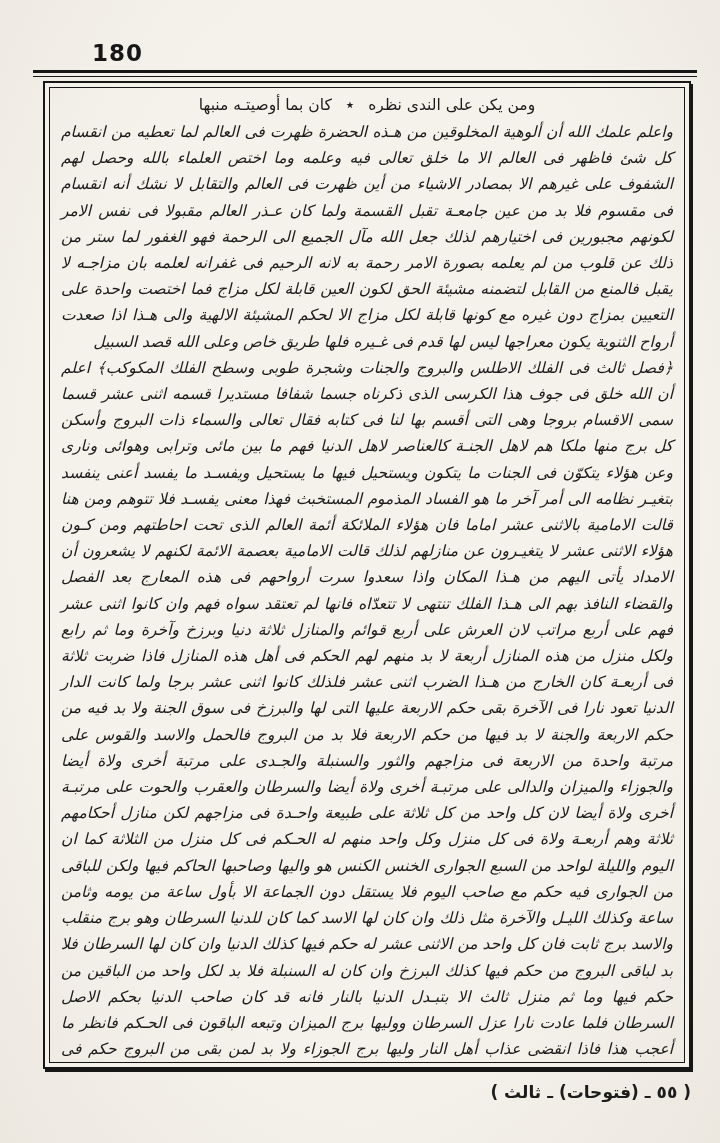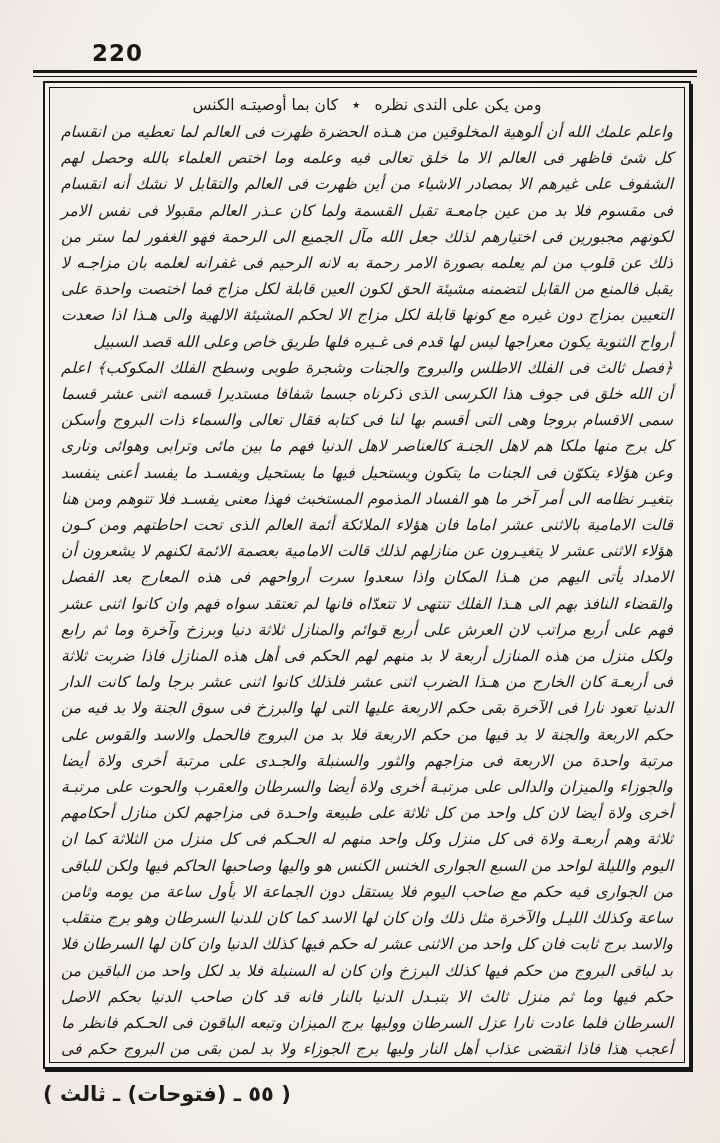--- a/index.html
+++ b/index.html
@@ -76,37 +76,37 @@
     font-style: italic;
   }
   .section-title {
     font-weight: normal;
   }
   .footer-signature {
     position: absolute;
     top: 1082px;
     left: 43px;
     width: 648px;
-    text-align: left;
-    font-size: 21px;
+    text-align: right;
+    font-size: 17px;
     font-weight: bold;
   }
 </style>
 </head>
 <body>
 
-<div class="page-number">220</div>
+<div class="page-number">180</div>
 
 <div class="top-rule"></div>
 
 <div class="text-frame">
   <div class="frame-inner">
 
     <div class="header-verse">
-      <span>ومن يكن على الندى نظره</span><span class="sep">٭</span><span>كان بما أوصيتـه الكنس</span>
+      <span>ومن يكن على الندى نظره</span><span class="sep">٭</span><span>كان بما أوصيتـه منبها</span>
     </div>
 
     <p class="body-par">واعلم علمك الله أن ألوهية المخلوقين من هـذه الحضرة ظهرت فى العالم لما تعطيه من انقسام كل شئ فاظهر فى العالم الا ما خلق تعالى فيه وعلمه وما اختص العلماء بالله وحصل لهم الشفوف على غيرهم الا بمصادر الاشياء من أين ظهرت فى العالم والتقابل لا نشك أنه انقسام فى مقسوم فلا بد من عين جامعـة تقبل القسمة ولما كان عـذر العالم مقبولا فى نفس الامر لكونهم مجبورين فى اختيارهم لذلك جعل الله مآل الجميع الى الرحمة فهو الغفور لما ستر من ذلك عن قلوب من لم يعلمه بصورة الامر رحمة به لانه الرحيم فى غفرانه لعلمه بان مزاجـه لا يقبل فالمنع من القابل لتضمنه مشيئة الحق لكون العين قابلة لكل مزاج فما اختصت واحدة على التعيين بمزاج دون غيره مع كونها قابلة لكل مزاج الا لحكم المشيئة الالهية والى هـذا اذا صعدت أرواح الثنوية يكون معراجها ليس لها قدم فى غـيره فلها طريق خاص وعلى الله قصد السبيل</p>
 
     <p class="body-par"><span class="section-title">﴿فصل ثالث فى الفلك الاطلس والبروج والجنات وشجرة طوبى وسطح الفلك المكوكب﴾</span> <span>اعلم أن الله خلق فى جوف هذا الكرسى الذى ذكرناه جسما شفافا مستديرا قسمه اثنى عشر قسما سمى الاقسام بروجا وهى التى أقسم بها لنا فى كتابه فقال تعالى والسماء ذات البروج وأسكن كل برج منها ملكا هم لاهل الجنـة كالعناصر لاهل الدنيا فهم ما بين مائى وترابى وهوائى ونارى وعن هؤلاء يتكوّن فى الجنات ما يتكون ويستحيل فيها ما يستحيل ويفسـد ما يفسد أعنى ينفسد بتغيـر نظامه الى أمر آخر ما هو الفساد المذموم المستخبث فهذا معنى يفسـد فلا تتوهم ومن هنا قالت الامامية بالاثنى عشر اماما فان هؤلاء الملائكة أئمة العالم الذى تحت احاطتهم ومن كـون هؤلاء الاثنى عشر لا يتغيـرون عن منازلهم لذلك قالت الامامية بعصمة الائمة لكنهم لا يشعرون أن الامداد يأتى اليهم من هـذا المكان واذا سعدوا سرت أرواحهم فى هذه المعارج بعد الفصل والقضاء النافذ بهم الى هـذا الفلك تنتهى لا تتعدّاه فانها لم تعتقد سواه فهم وان كانوا اثنى عشر فهم على أربع مراتب لان العرش على أربع قوائم والمنازل ثلاثة دنيا وبرزخ وآخرة وما ثم رابع ولكل منزل من هذه المنازل أربعة لا بد منهم لهم الحكم فى أهل هذه المنازل فاذا ضربت ثلاثة فى أربعـة كان الخارج من هـذا الضرب اثنى عشر فلذلك كانوا اثنى عشر برجا ولما كانت الدار الدنيا تعود نارا فى الآخرة بقى حكم الاربعة عليها التى لها والبرزخ فى سوق الجنة ولا بد فيه من حكم الاربعة والجنة لا بد فيها من حكم الاربعة فلا بد من البروج فالحمل والاسد والقوس على مرتبة واحدة من الاربعة فى مزاجهم والثور والسنبلة والجـدى على مرتبة أخرى ولاة أيضا والجوزاء والميزان والدالى على مرتبـة أخرى ولاة أيضا والسرطان والعقرب والحوت على مرتبـة أخرى ولاة أيضا لان كل واحد من كل ثلاثة على طبيعة واحـدة فى مزاجهم لكن منازل أحكامهم ثلاثة وهم أربعـة ولاة فى كل منزل وكل واحد منهم له الحـكم فى كل منزل من الثلاثة كما ان اليوم والليلة لواحد من السبع الجوارى الخنس الكنس هو واليها وصاحبها الحاكم فيها ولكن للباقى من الجوارى فيه حكم مع صاحب اليوم فلا يستقل دون الجماعة الا بأول ساعة من يومه وثامن ساعة وكذلك الليـل والآخرة مثل ذلك وان كان لها الاسد كما كان للدنيا السرطان وهو برج منقلب والاسد برج ثابت فان كل واحد من الاثنى عشر له حكم فيها كذلك الدنيا وان كان لها السرطان فلا بد لباقى البروج من حكم فيها كذلك البرزخ وان كان له السنبلة فلا بد لكل واحد من الباقين من حكم فيها وما ثم منزل ثالث الا بتبـدل الدنيا بالنار فانه قد كان صاحب الدنيا بحكم الاصل السرطان فلما عادت نارا عزل السرطان ووليها برج الميزان وتبعه الباقون فى الحـكم فانظر ما أعجب هذا فاذا انقضى عذاب أهل النار وليها برج الجوزاء ولا بد لمن بقى من البروج حكم فى ولاية هذا الوالى واذا كان الحـكم لواحد من هؤلاء فى وقت نظره فيهم كان مزاج القابل فى الآخرة على حكم النقيض حتى يتنعم به اذا حكم عليه هذا فى المآل خاصة لان المآل رحمـة مطلقة عامة فبذلك فليفرحوا أعنى بفضل الله ورحمته فانه خير مما يجمعون ولما أدار الله الفلك الاطلس بما جعل فيه من الولاة والحكام وجعل منتهى دورته يوما كاملا لا ليل فيـه ولا نهار أوجد ما فيه عند حركته وبما ألقى وأوحى به الى النواب من الحكم فى ذلك وجعل</span></p>
 
   </div>
 </div>
 
 <div class="footer-signature">( ٥٥ ـ (فتوحات) ـ ثالث )</div>

